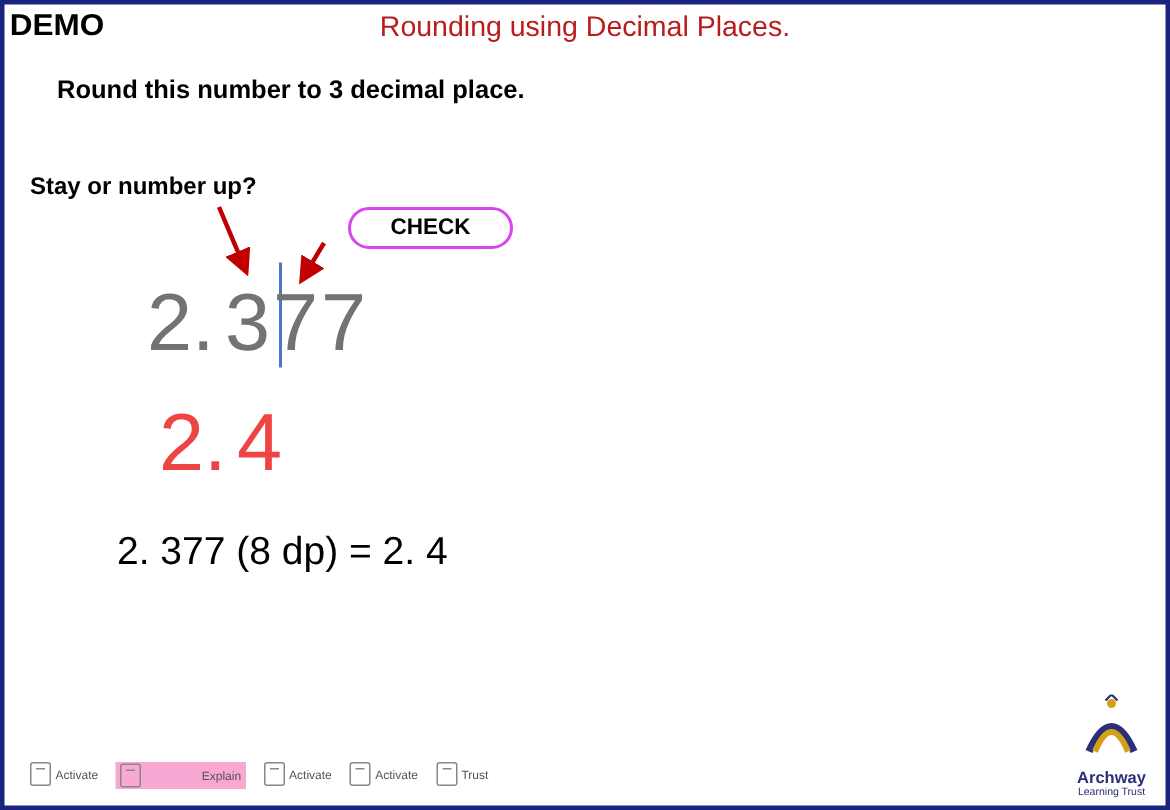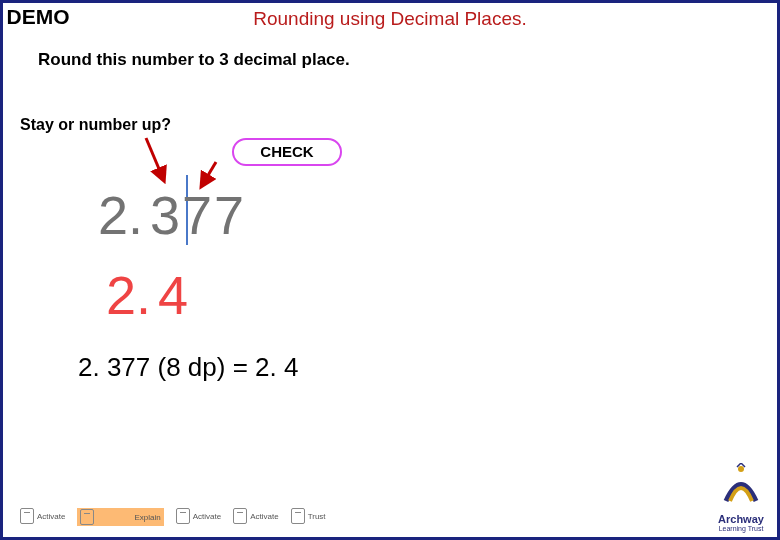--- a/index.html
+++ b/index.html
@@ -114,21 +114,21 @@
     align-items: flex-start;
   }
   .step {
     display: flex;
     align-items: center;
     gap: 3px;
     font-size: 8px;
     color: #555;
   }
   .step.active {
-    background: #fdba74;
+    background: #f9a8d4;
     padding: 1px 3px;
     gap: 40px;
   }
   .step-icon {
     width: 14px;
     height: 16px;
     border: 1px solid #888;
     border-radius: 2px;
     position: relative;
   }

